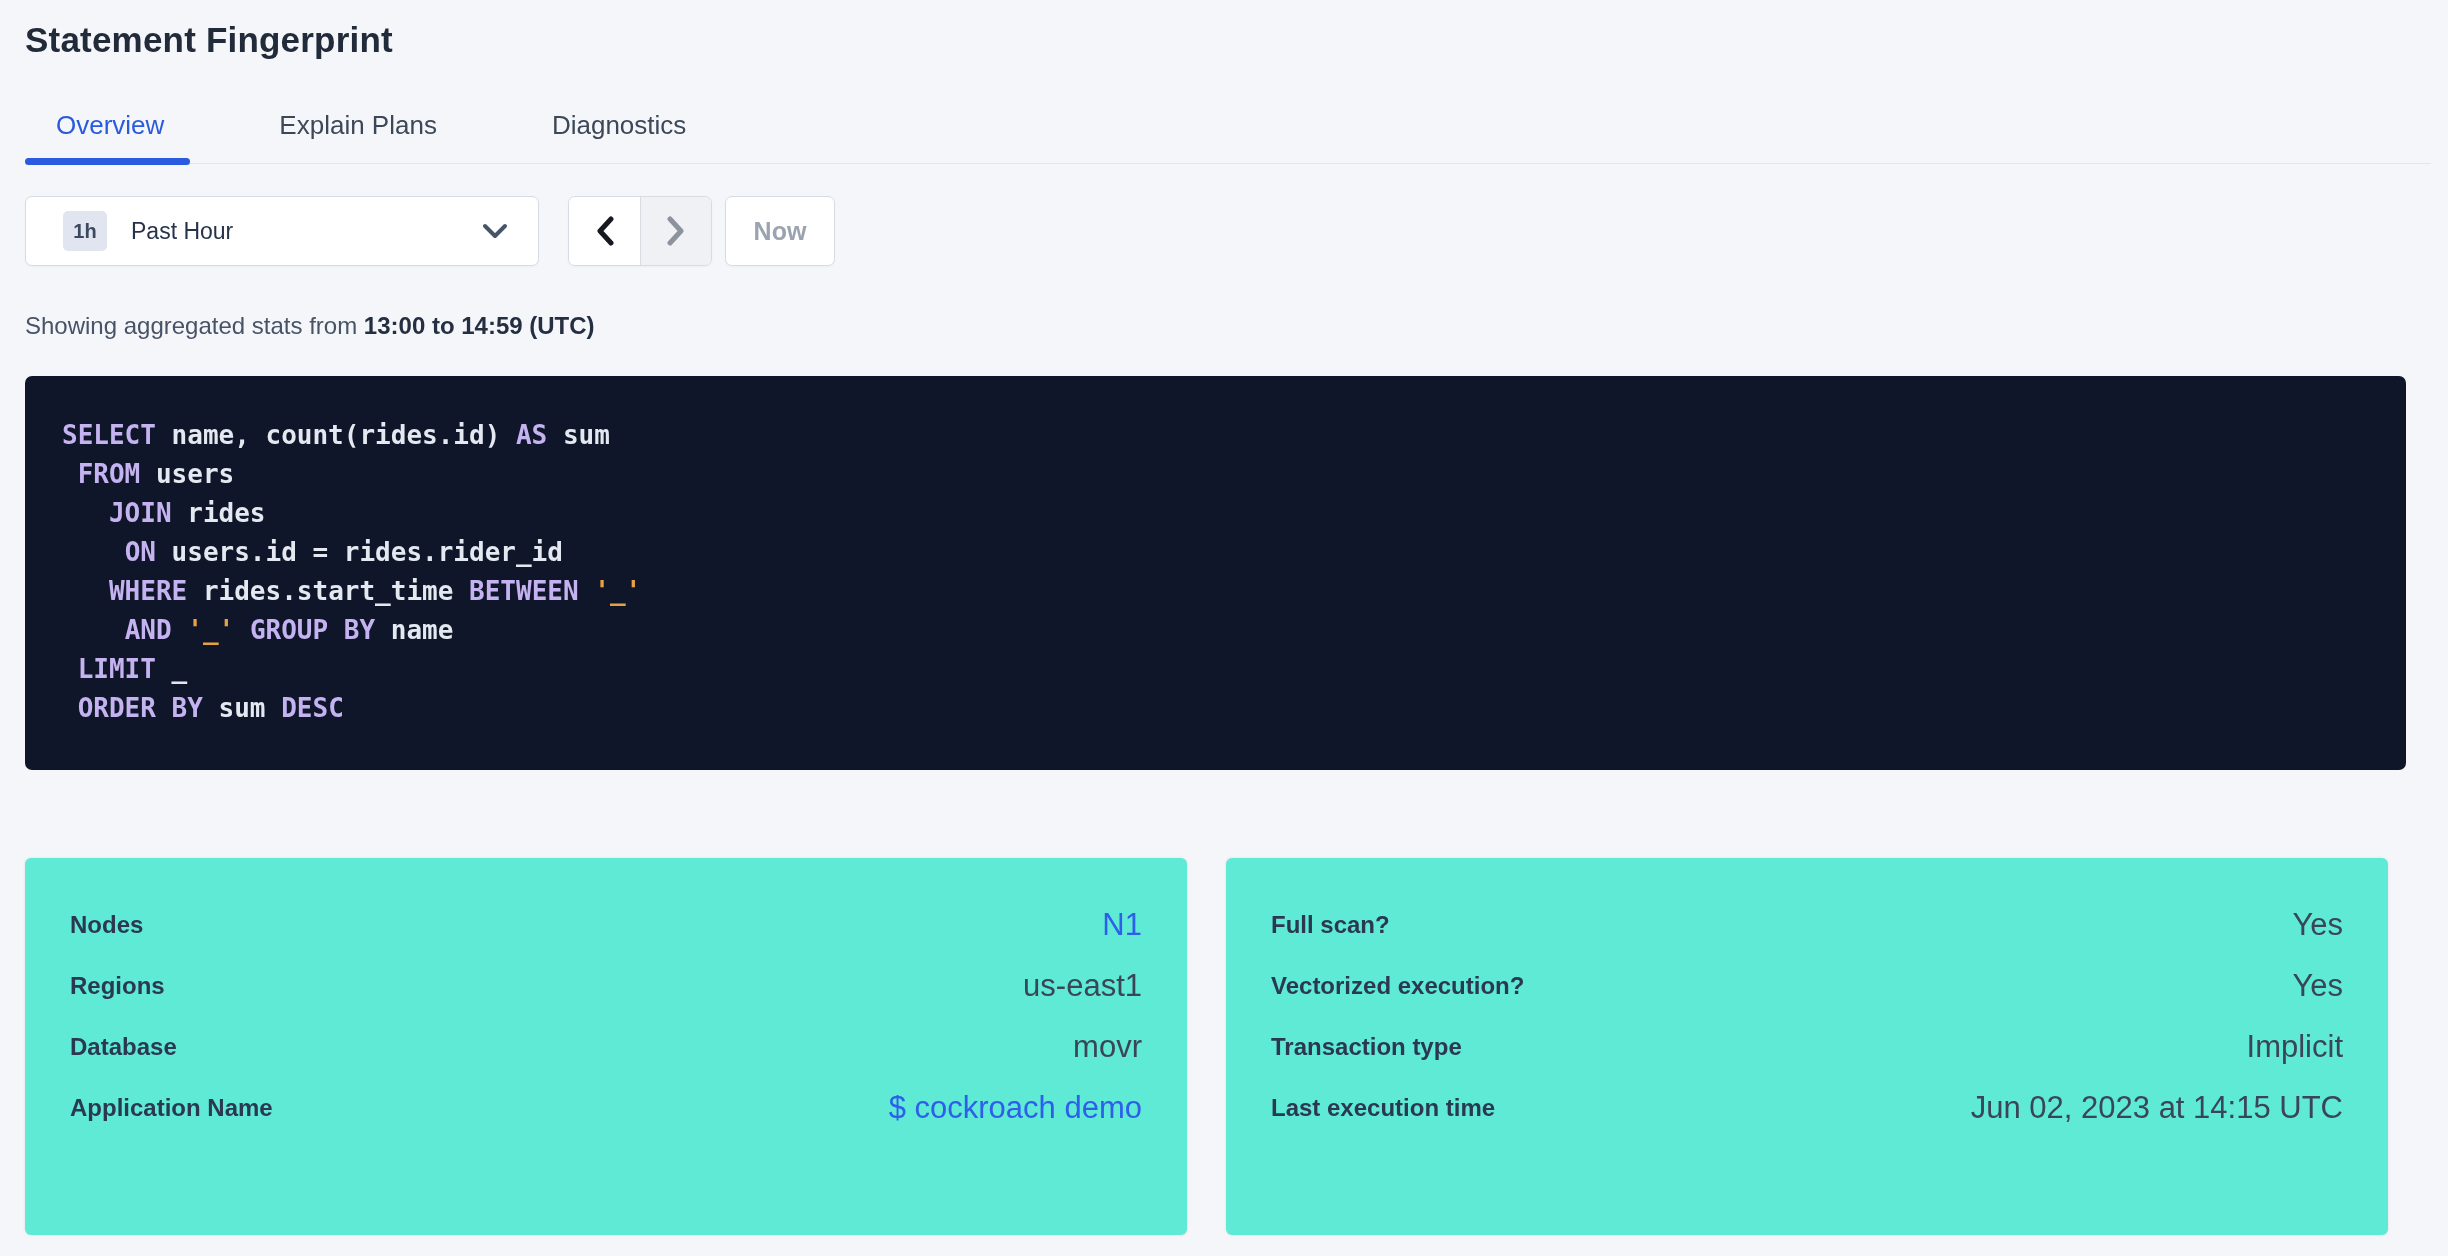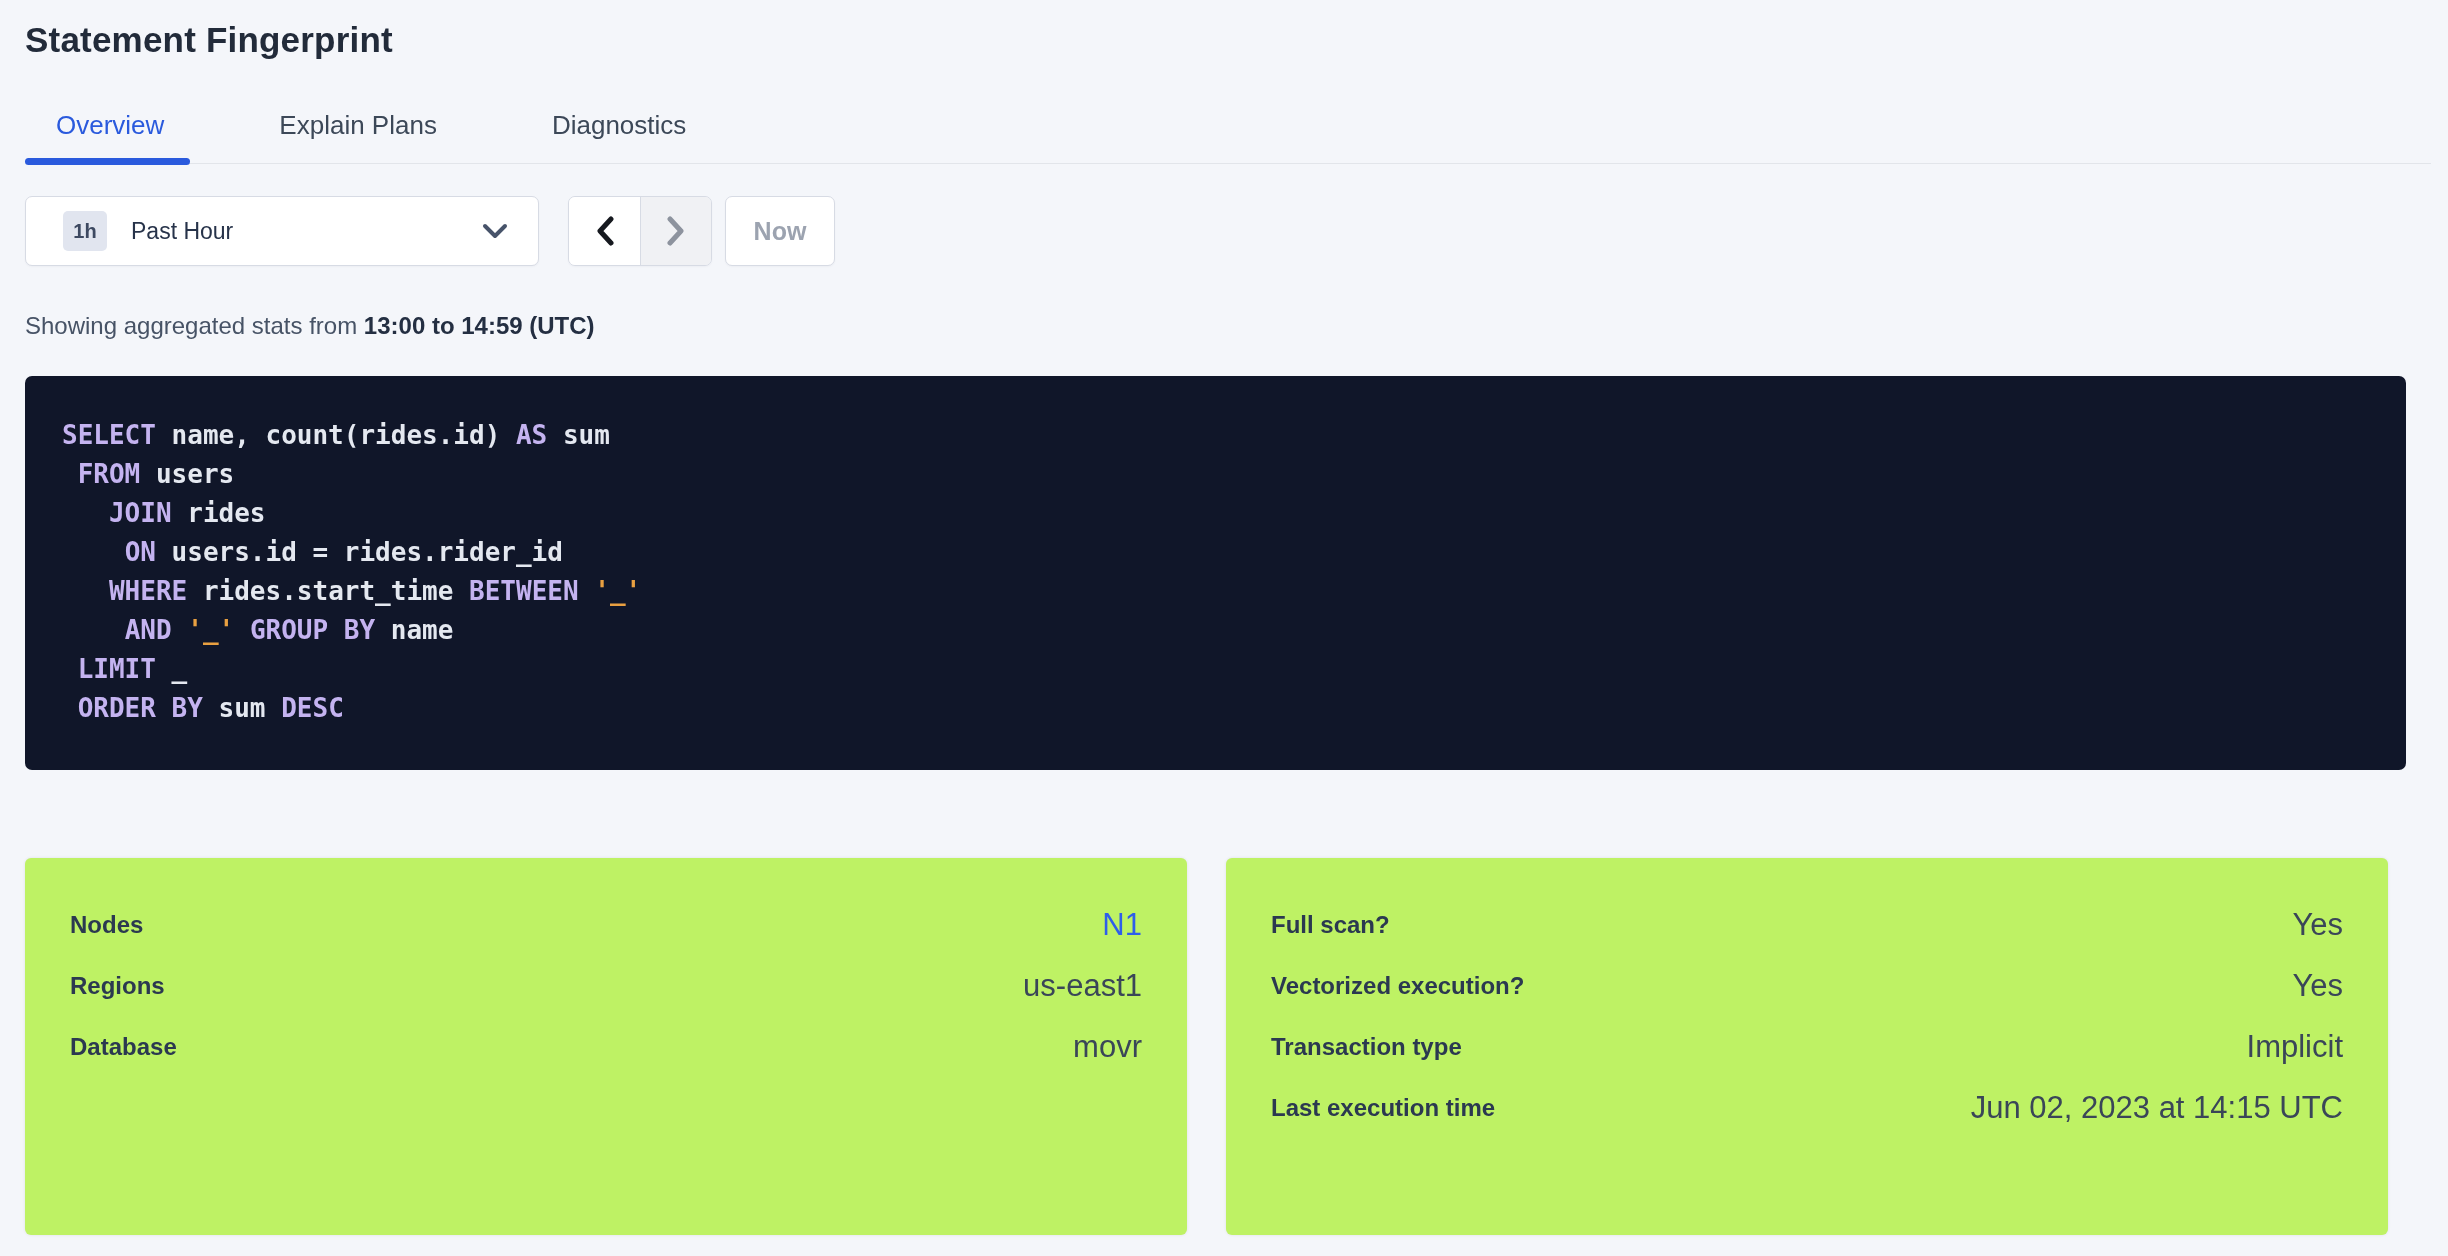--- a/index.html
+++ b/index.html
@@ -133,21 +133,21 @@
 
   
   .cards-row {
     margin:88px 43px 0 25px;
     display:flex;
     gap:39px;
   }
   .info-card {
     flex:1;
     height:377px;
-    background:#bef264;
+    background:#5eead4;
     border-radius:6px;
     box-shadow:0 0 3px rgba(46,53,72,0.10);
     padding:36px 45px;
   }
   .info-row {
     height:61px;
     display:flex;
     align-items:center;
     justify-content:space-between;
   }
@@ -217,20 +217,24 @@
           <div class="info-value link">N1</div>
         </div>
         <div class="info-row">
           <div class="info-label">Regions</div>
           <div class="info-value">us-east1</div>
         </div>
         <div class="info-row">
           <div class="info-label">Database</div>
           <div class="info-value">movr</div>
         </div>
+        <div class="info-row">
+          <div class="info-label">Application Name</div>
+          <div class="info-value link">$ cockroach demo</div>
+        </div>
       </div>
     <div class="info-card" id="card-right">
         <div class="info-row">
           <div class="info-label">Full scan?</div>
           <div class="info-value">Yes</div>
         </div>
         <div class="info-row">
           <div class="info-label">Vectorized execution?</div>
           <div class="info-value">Yes</div>
         </div>

